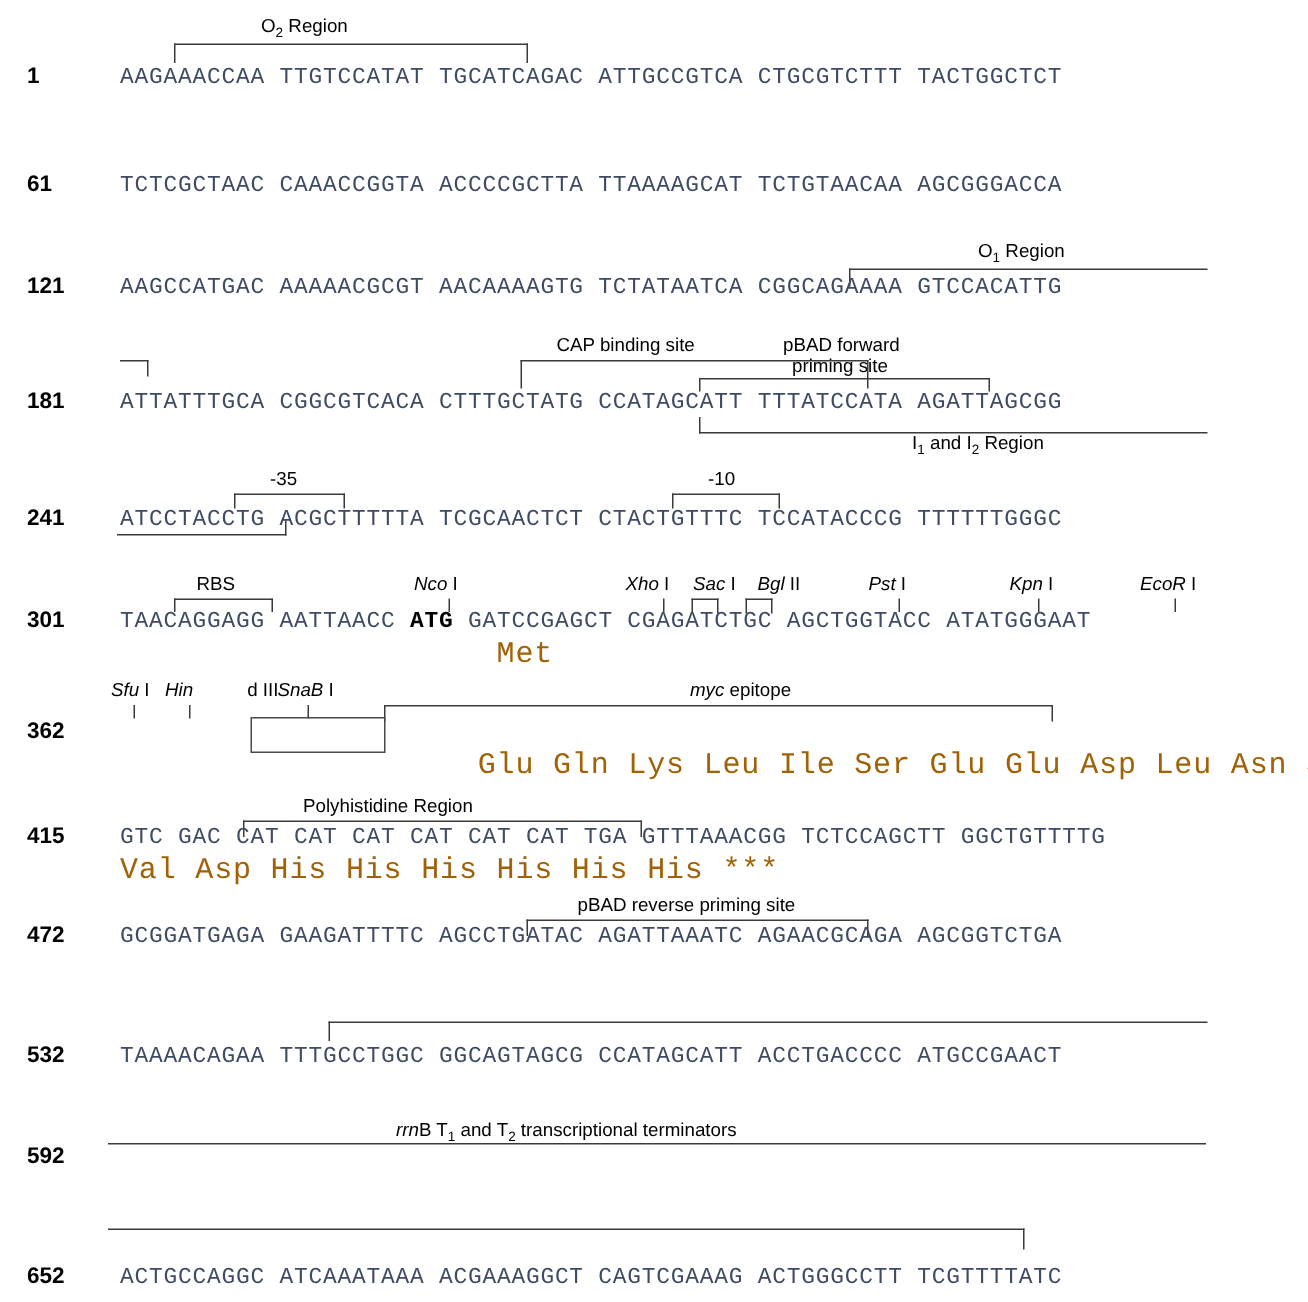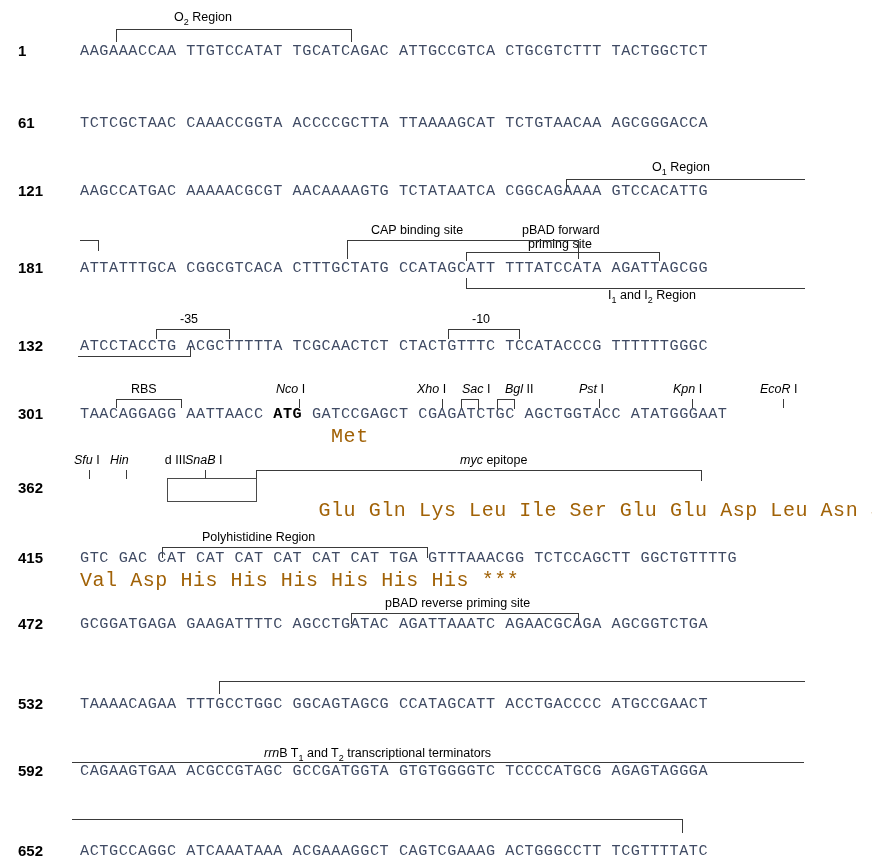--- a/index.html
+++ b/index.html
@@ -96,21 +96,21 @@
 <div class="anno" style="left:608px;top:288px;">
   <span>I</span><sub>1</sub><span> and I</span><sub>2</sub><span> Region</span>
 </div>
 
 <div class="anno" style="left:180px;top:312px;">-35</div>
 <div class="anno" style="left:472px;top:312px;">-10</div>
 <div class="brk down" style="left:156px;top:329px;width:72px;height:9px;"></div>
 <div class="brk down" style="left:448px;top:329px;width:70px;height:9px;"></div>
 
 <div class="seqline" style="top:337px;">
-  <span class="num">132</span>
+  <span class="num">241</span>
   <span class="bases">ATCCTACCTG ACGCTTTTTA TCGCAACTCT CTACTGTTTC TCCATACCCG TTTTTTGGGC</span>
 </div>
 <div class="ubrk upR" style="left:78px;top:347px;width:112px;height:9px;"></div>
 
 <div class="anno" style="left:131px;top:382px;">RBS</div>
 <div class="brk down" style="left:116px;top:399px;width:64px;height:8px;"></div>
 
 <div class="anno it" style="left:276px;top:382px;">
   <i>Nco</i><span style="font-style:normal;"> I</span>
 </div>
@@ -200,20 +200,19 @@
   <span class="num">532</span>
   <span class="bases">TAAAACAGAA TTTGCCTGGC GGCAGTAGCG CCATAGCATT ACCTGACCCC ATGCCGAACT</span>
 </div>
 
 <div class="anno" style="left:264px;top:746px;">
   <i>rrn</i><span>B T</span><sub>1</sub><span> and T</span><sub>2</sub><span> transcriptional terminators</span>
 </div>
 <div class="uline" style="left:72px;top:752px;width:732px;height:10px;"></div>
 <div class="seqline" style="top:762px;">
   <span class="num">592</span>
-  <span class="bases">CAGAAGTGAA ACGCCGTAGC GCCGATGGTA GTGTGGGGTC TCCCCATGCG AGAGTAGGGA</span>
 </div>
 
 <div class="brk downR" style="left:72px;top:819px;width:610px;height:13px;"></div>
 <div class="seqline" style="top:842px;">
   <span class="num">652</span>
   <span class="bases">ACTGCCAGGC ATCAAATAAA ACGAAAGGCT CAGTCGAAAG ACTGGGCCTT TCGTTTTATC</span>
 </div>
 
 </body></html>

